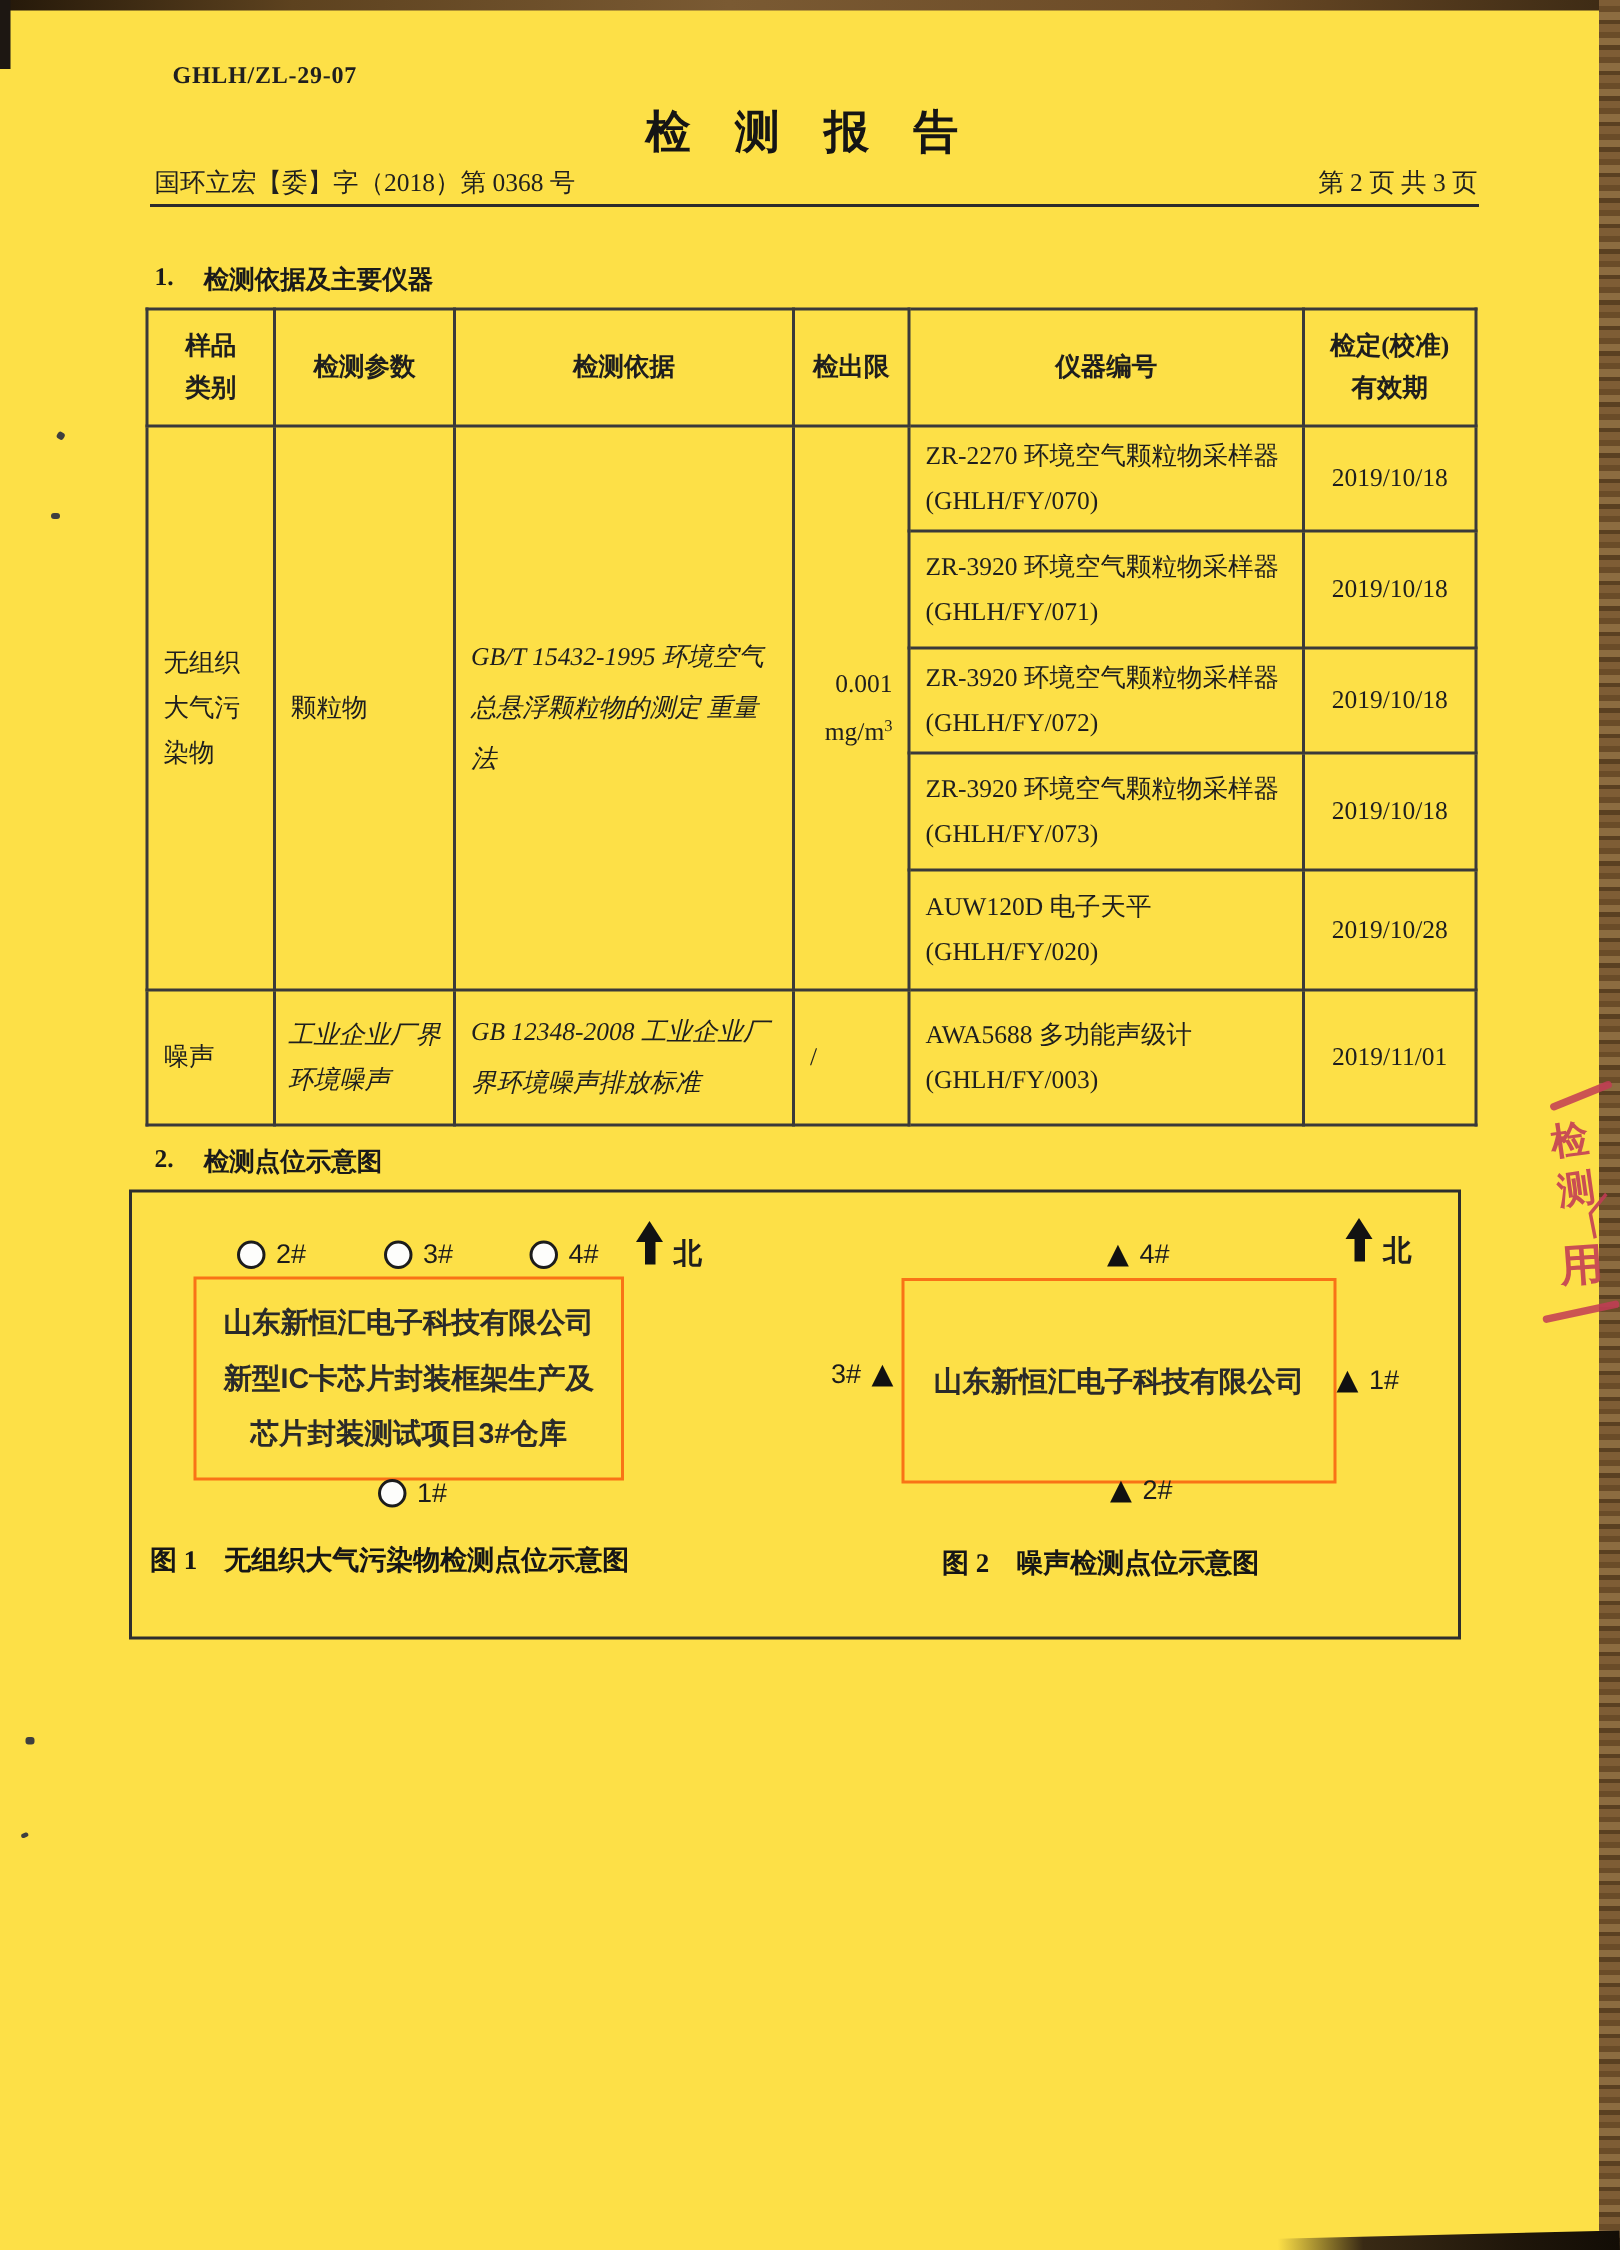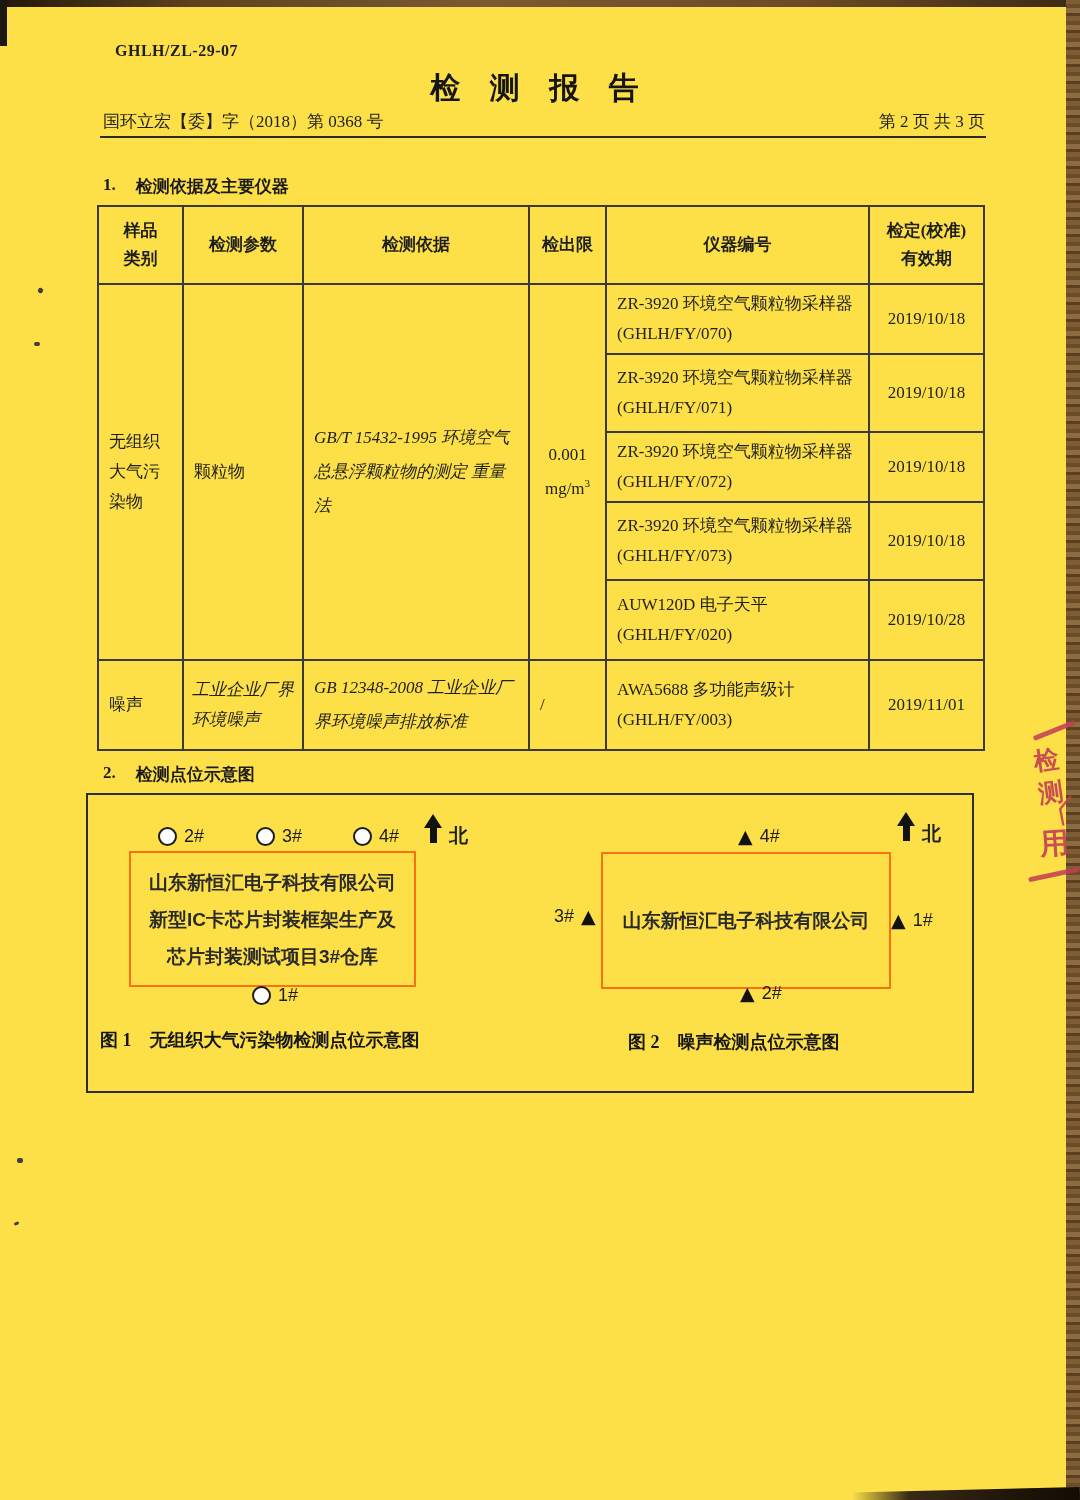--- a/index.html
+++ b/index.html
@@ -37,21 +37,21 @@
   table.report td, table.report th{
     border:2px solid #3a3a3a;font-size:17px;font-weight:normal;
     vertical-align:middle;padding:2px 10px;line-height:30px;color:#1e1e1e;
   }
   table.report th{font-weight:bold;text-align:center;line-height:28px;}
   .prewrap{white-space:pre-line;}
   .c-center{padding:2px 4px;}
   .c-left{text-align:left;font-style:italic;}
   td.instr{padding:2px 12px;line-height:31px;}
   td.date{text-align:center;font-size:16px;}
-  .limit-cell div{text-align:center;line-height:28px;}
+  .limit-cell div{text-align:right;line-height:28px;}
   sup{font-size:11px;}
 
   
   .diagram-box{position:absolute;left:86px;top:793px;width:884px;height:296px;border:2px solid #2e2e2e;background:transparent;}
   .bldg{position:absolute;border:2px solid #f97316;display:flex;align-items:center;justify-content:center;
     font-family:"Liberation Sans", sans-serif;font-weight:bold;color:#2a2a2a;text-align:center;}
   .bldg1{left:129px;top:851px;width:283px;height:132px;font-size:19px;line-height:37px;}
   .bldg2{left:601px;top:852px;width:286px;height:133px;font-size:19px;}
   .pt{position:absolute;display:flex;align-items:center;gap:7px;
     font-family:"Liberation Sans", sans-serif;font-size:18px;color:#1c1c1c;}
@@ -116,21 +116,21 @@
     <tr style="height:70px">
       <td rowspan="5" class="prewrap c-center">无组织
 大气污
 染物</td>
       <td rowspan="5" class="c-center">颗粒物</td>
       <td rowspan="5" class="c-left" style="line-height:34px;">GB/T 15432-1995 环境空气  总悬浮颗粒物的测定 重量法</td>
       <td rowspan="5" class="limit-cell">
         <div>0.001</div>
         <div><span>mg/m</span><sup>3</sup></div>
       </td>
-      <td class="instr">ZR-3920 环境空气颗粒物采样器(GHLH/FY/070)</td>
+      <td class="instr">ZR-2270 环境空气颗粒物采样器(GHLH/FY/070)</td>
       <td class="date">2019/10/18</td>
     </tr>
     <tr style="height:78px">
       <td class="instr">ZR-3920 环境空气颗粒物采样器(GHLH/FY/071)</td>
       <td class="date">2019/10/18</td>
     </tr>
     <tr style="height:70px">
       <td class="instr">ZR-3920 环境空气颗粒物采样器(GHLH/FY/072)</td>
       <td class="date">2019/10/18</td>
     </tr>

